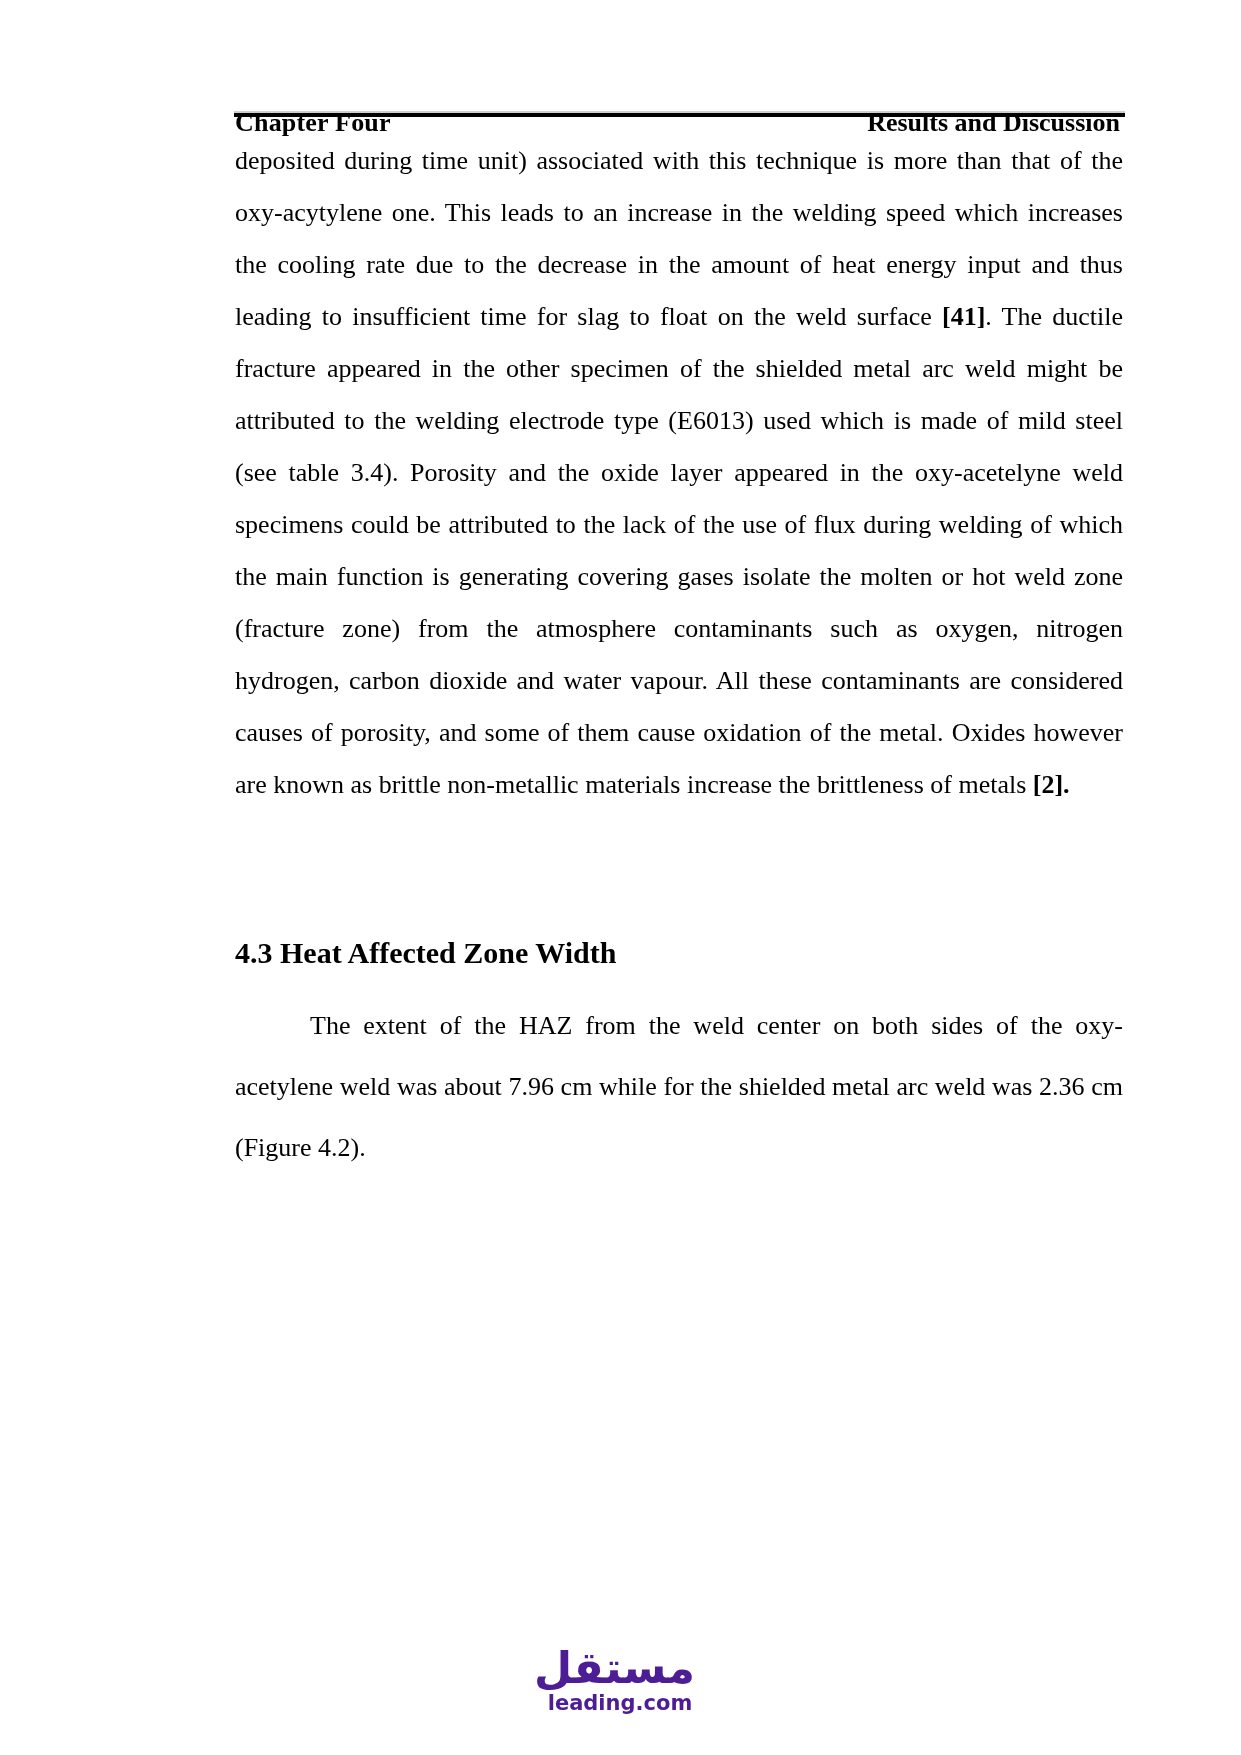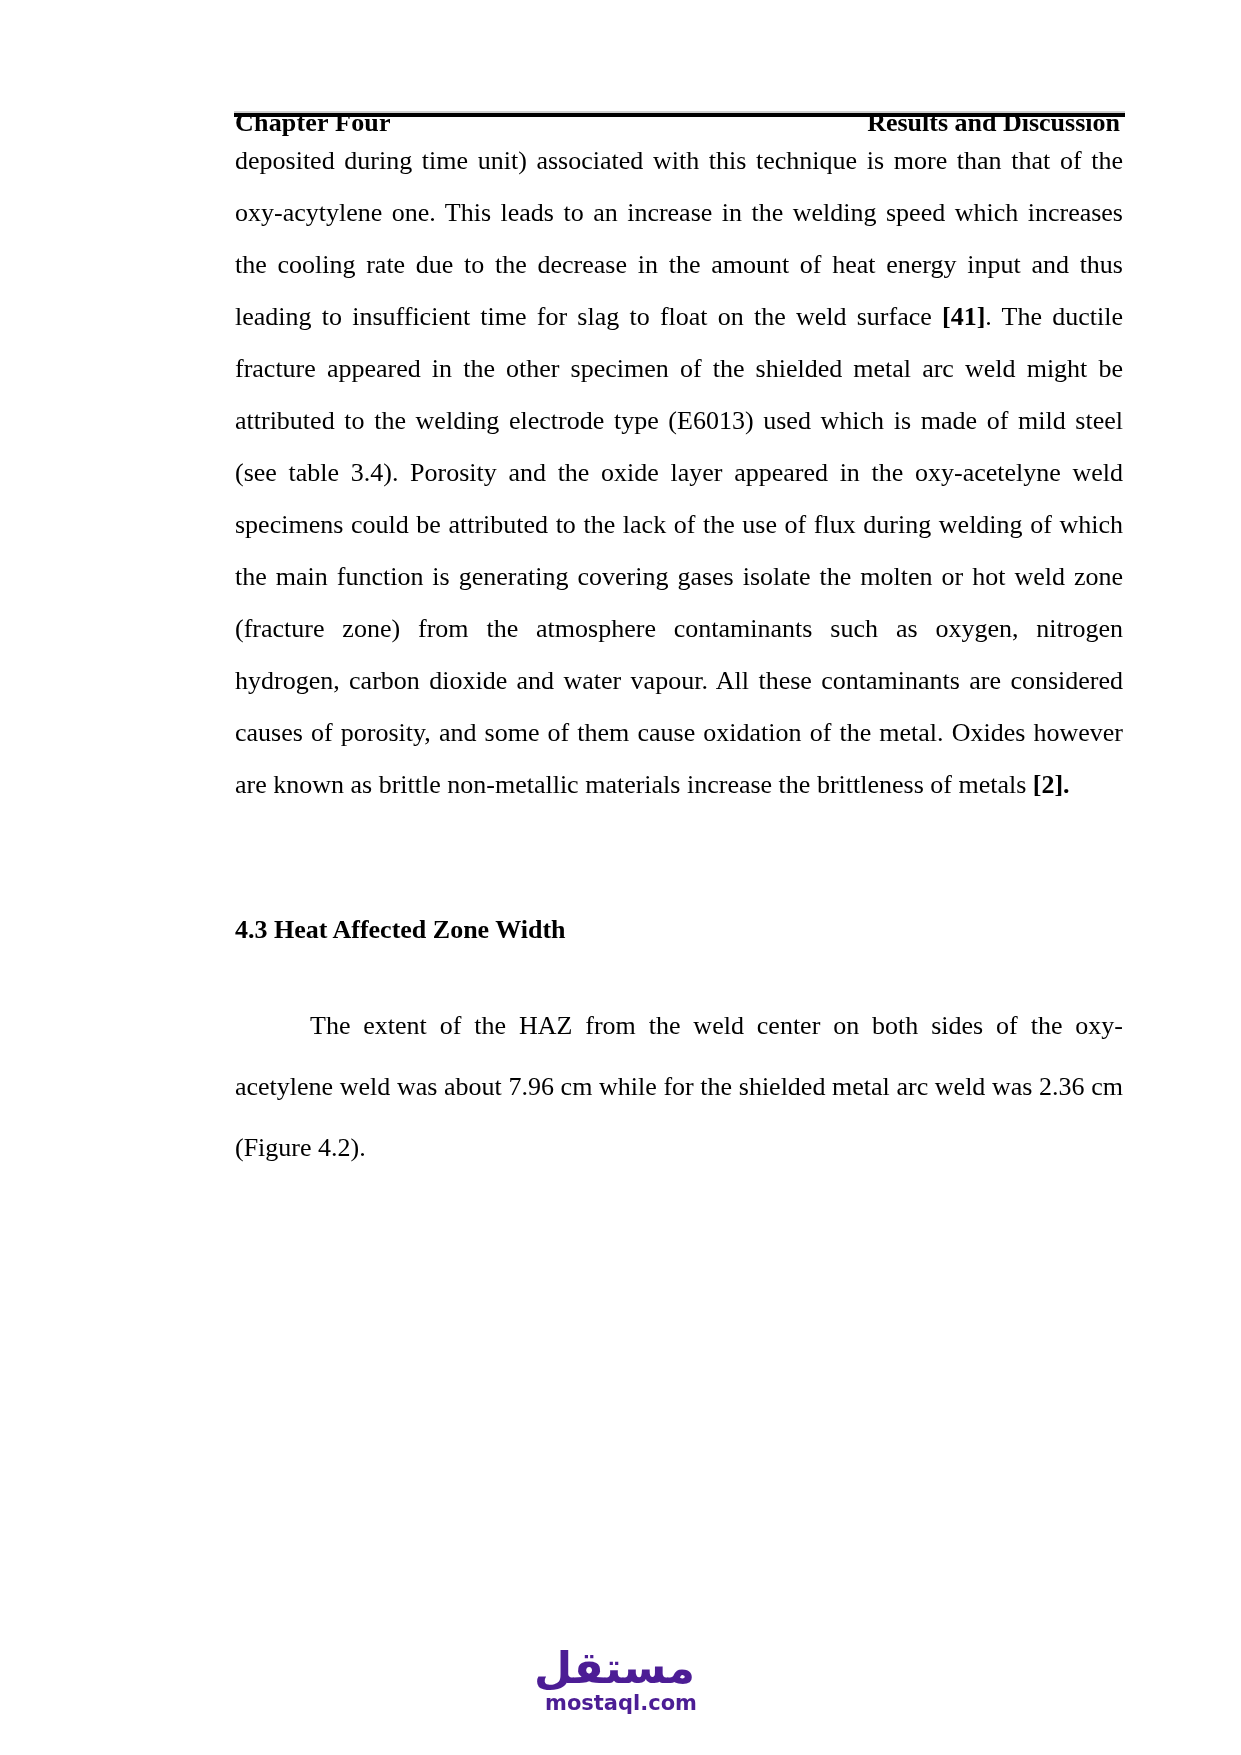--- a/index.html
+++ b/index.html
@@ -8,21 +8,21 @@
   .page { position: absolute; left: 0; top: 0; width: 1241px; height: 1755px; background: #fff; }
   .header { position: absolute; left: 235px; top: 72px; width: 885px; height: 30px; margin-top: 36px; }
   .header .left { position: absolute; left: 0; top: 0; font-weight: bold; font-size: 26px; letter-spacing: 0.2px; }
   .header .right { position: absolute; right: 0; top: 0; font-weight: bold; font-size: 26px; }
   .rule { position: absolute; left: 234px; top: 113px; width: 891px; height: 4px; background: #000;
           box-shadow: 0 -2px 0 #cfcfcf; }
   .body { position: absolute; left: 235px; top: 135px; width: 888px; font-size: 26px; line-height: 52px;
           text-align: justify; text-align-last: left; }
   .body p { margin: 0; }
   .body b { font-weight: bold; }
-  .heading { position: absolute; left: 235px; top: 915px; font-size: 26px; font-weight: bold; }
+  .heading { position: absolute; left: 235px; top: 936px; font-size: 30px; font-weight: bold; }
   .para2 { position: absolute; left: 235px; top: 995px; width: 888px; font-size: 26px; line-height: 61px;
            text-align: justify; text-indent: 75px; }
   .para2 p { margin: 0; }
   .pagenum { position: absolute; left: 0; width: 1241px; top: 1600px; text-align: center;
              font-family: "DejaVu Sans", sans-serif; font-size: 19px; }
   .pagenum span { position: relative; left: -1px; }
   .watermark { position: absolute; left: 545px; top: 1645px; width: 150px; text-align: center; color: #4c1d95; }
   .watermark .ar { font-family: "DejaVu Sans", sans-serif; font-size: 44px; font-weight: bold; line-height: 46px; direction: rtl; }
   .watermark .en { font-family: "DejaVu Sans", sans-serif; font-size: 21px; font-weight: bold; line-height: 24px; }
 </style>
@@ -43,16 +43,16 @@
 
   <div class="heading">4.3 Heat Affected Zone Width</div>
 
   <div class="para2">
     <p>The extent of the HAZ from the weld center on both sides of the oxy-acetylene weld was about 7.96 cm while for the shielded metal arc weld was 2.36 cm (Figure 4.2).</p>
   </div>
 
 
   <div class="watermark">
     <div class="ar">مستقل</div>
-    <div class="en">mostaql.com</div>
+    <div class="en">leading.com</div>
   </div>
 
 </div>
 
 </body></html>

